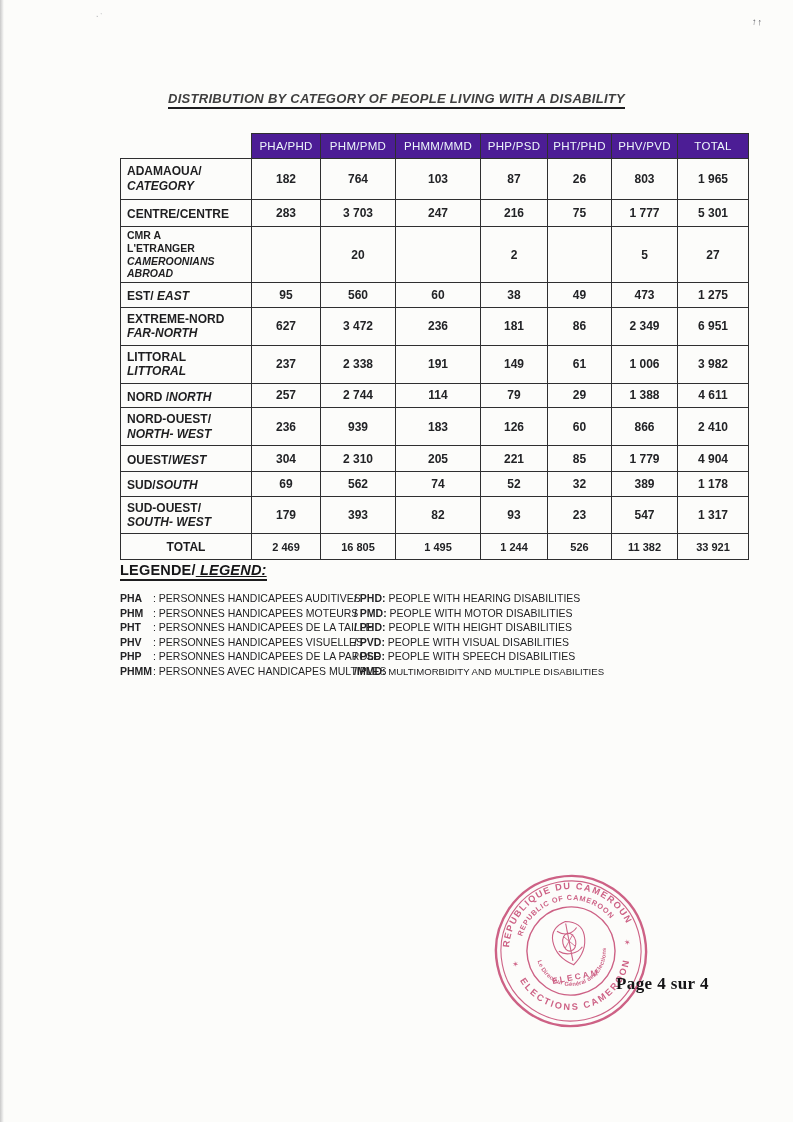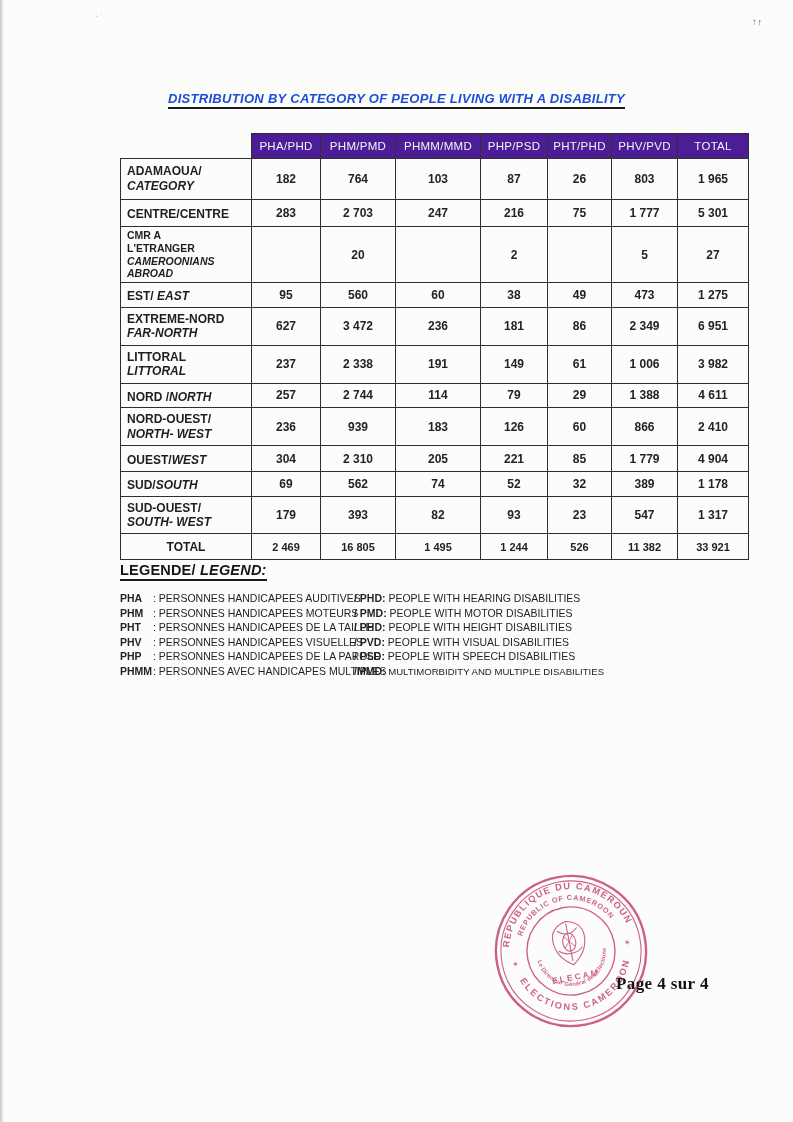--- a/index.html
+++ b/index.html
@@ -18,21 +18,21 @@
   .speck-tr { left:752px; top:17px; font-size:9px; transform:rotate(4deg); color:#55565c; }
 
   
   .titles { position:absolute; left:0; top:88px; width:793px; text-align:center; }
   .title-fr {
     display:inline-block; font-size:13.5px; font-weight:700; letter-spacing:.2px;
     border-bottom:2px solid #1d1d1f; padding-bottom:1px; color:#1c1c1e;
   }
   .title-en {
     display:inline-block; margin-top:3px; font-size:13px; font-weight:700; font-style:italic;
-    letter-spacing:.3px; border-bottom:2px solid #1d1d1f; padding-bottom:1px; color:#1d4ed8;
+    letter-spacing:.3px; border-bottom:2px solid #1d1d1f; padding-bottom:1px; color:#404040;
   }
 
   
   table.data-table {
     position:absolute; left:120px; top:133px;
     border-collapse:collapse; table-layout:fixed;
   }
   .data-table td, .data-table th { border:1.5px solid #2f2f30; vertical-align:middle; }
   .data-table td.no-cell { border:none; background:transparent; }
   .data-table th {
@@ -52,21 +52,21 @@
     text-align:center; font-weight:700; font-size:12px; color:#1b1b1d;
   }
   tr.total-row td.num { font-size:11px; }
 
   
   .legend-heading {
     position:absolute; left:120px; top:562px;
     font-size:14.5px; font-weight:700; letter-spacing:.2px; color:#161618;
     border-bottom:2px solid #1d1d1f; padding-bottom:1px;
   }
-  .legend-heading .lh-en { font-style:italic; }
+  .legend-heading .lh-en { font-style:italic;text-decoration:underline; }
   .legend { position:absolute; left:120px; top:591px; width:600px; }
   .legend-line { font-size:10.5px; line-height:14.6px; white-space:nowrap; color:#232325; }
   .legend-line .abbr { display:inline-block; width:33px; font-weight:700; }
   .legend-line .lfr { display:inline-block; width:201px; }
   .legend-line .labbr { font-weight:700; }
   .legend-line .len { font-weight:400; }
   .legend-line .len-small { font-size:9.6px; }
 
   
   .stamp { position:absolute; left:481px; top:861px; width:180px; height:180px; opacity:.82; }
@@ -125,21 +125,21 @@
       <td class="num">103</td>
       <td class="num">87</td>
       <td class="num">26</td>
       <td class="num">803</td>
       <td class="num">1 965</td>
     </tr>
 
     <tr class="inline" style="height:27px">
       <td class="lbl"><span class="fr">CENTRE/CENTRE</span><span class="en"></span></td>
       <td class="num">283</td>
-      <td class="num">2 703</td>
+      <td class="num">3 703</td>
       <td class="num">247</td>
       <td class="num">216</td>
       <td class="num">75</td>
       <td class="num">1 777</td>
       <td class="num">5 301</td>
     </tr>
 
     <tr class="stacked small-lbl" style="height:43px">
       <td class="lbl">
             <span class="fr">CMR A L'ETRANGER</span>

